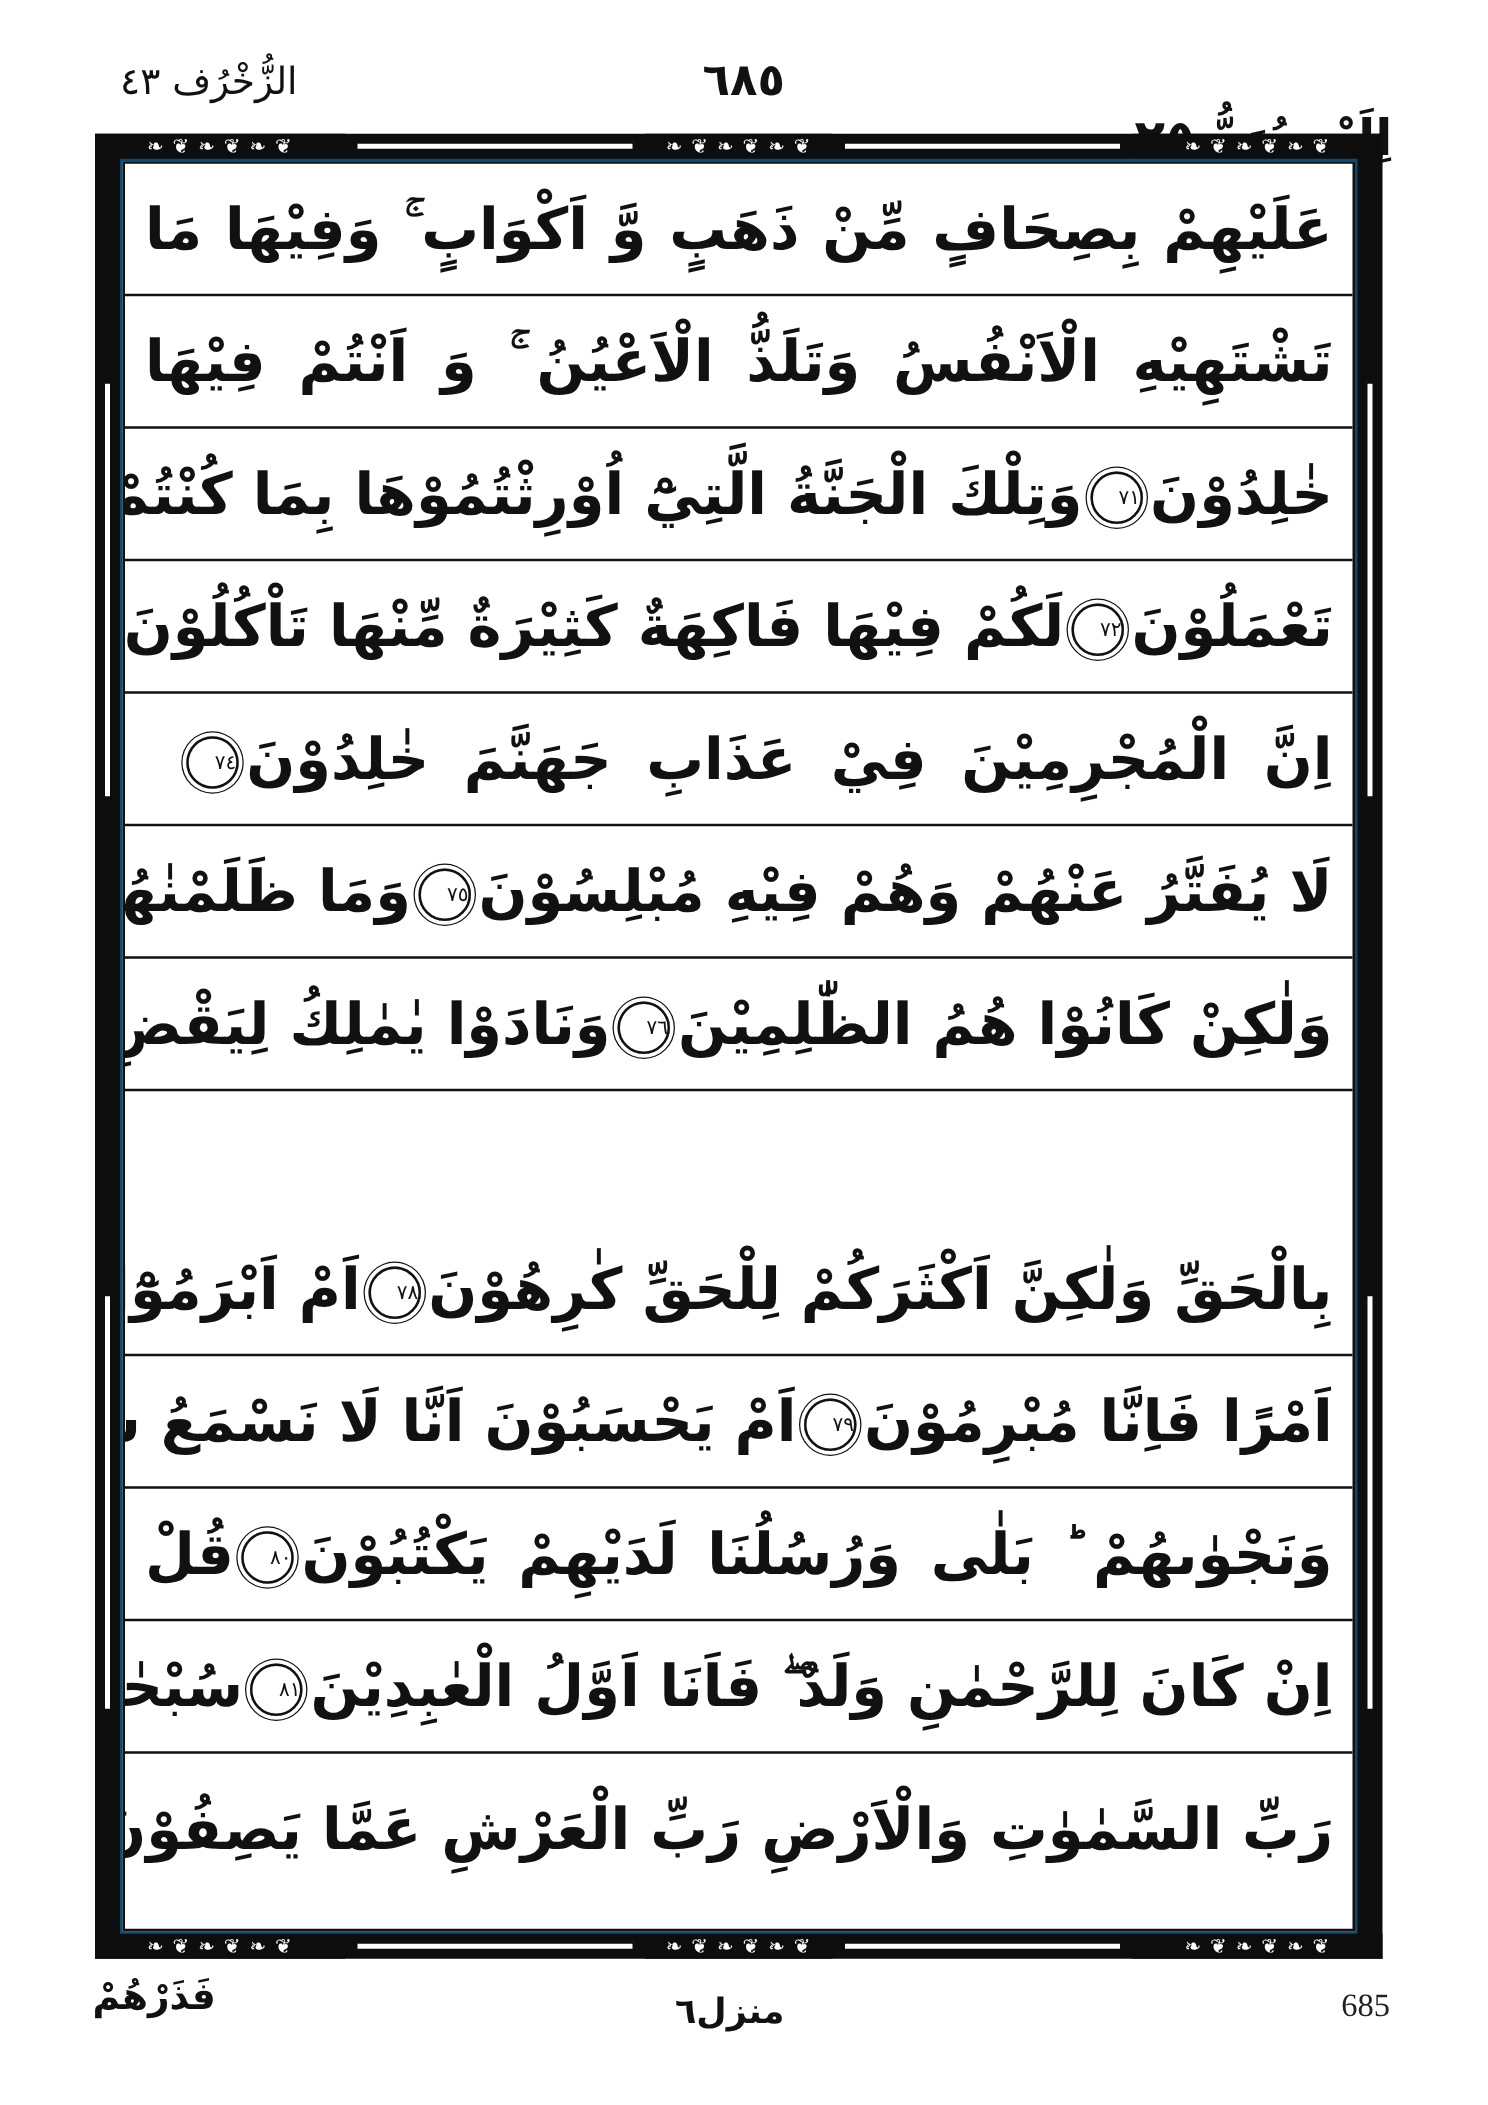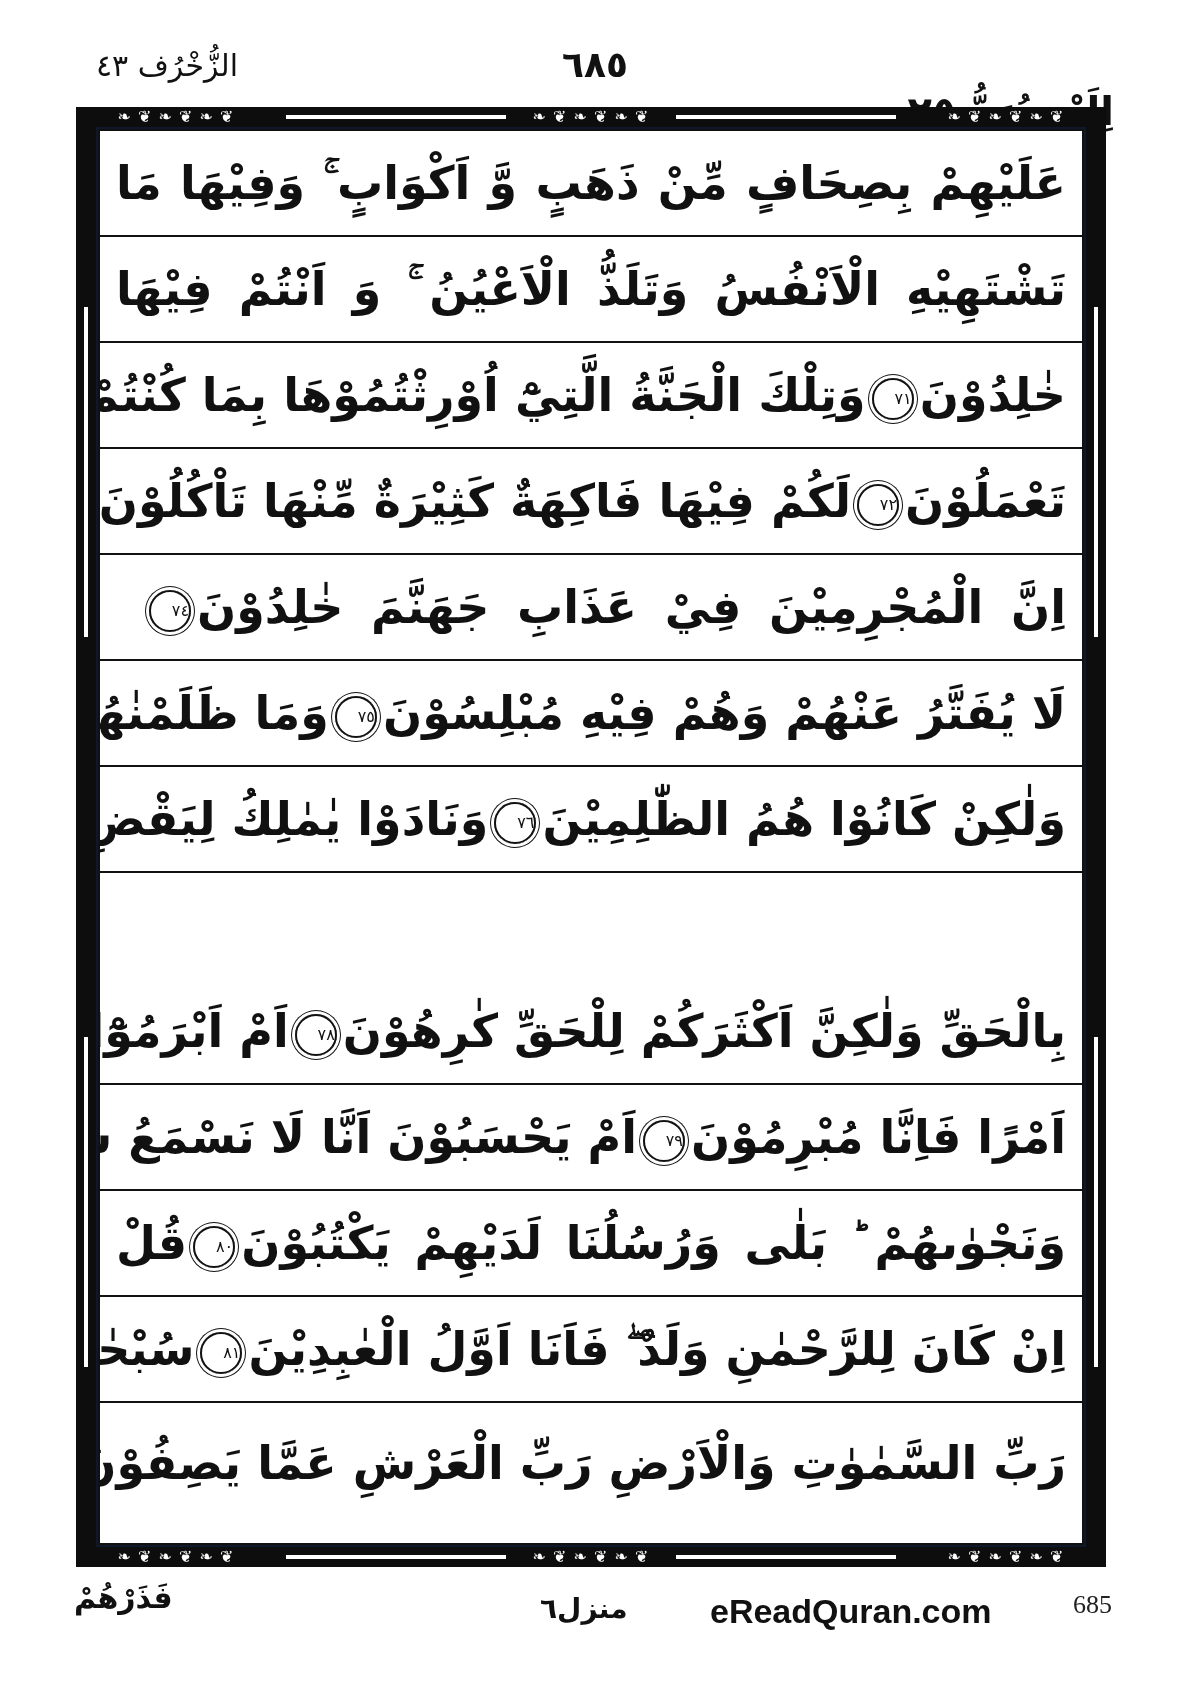--- a/index.html
+++ b/index.html
@@ -4,21 +4,21 @@
 <style>
   html, body { margin:0; padding:0; background:#ffffff; }
   body { width:1190px; height:1684px; position:relative; overflow:hidden; font-family:"DejaVu Sans", sans-serif; color:#111; }
 
   .header { position:absolute; top:40px; left:70px; right:70px; height:60px; }
   .hdr-left { position:absolute; left:26px; top:8px; font-size:30px; font-weight:normal; direction:rtl; }
   .hdr-center { position:absolute; left:50%; transform:translateX(-50%); top:4px; font-size:36px; font-weight:bold; }
   .hdr-right { position:absolute; right:6px; top:8px; font-size:40px; font-weight:bold; direction:rtl;margin-top:40px; }
 
   .frame-outer { position:absolute; left:76px; top:107px; width:1030px; height:1460px; background:#0d0d0d; }
-  .frame-gap { position:absolute; left:20px; top:20px; right:20px; bottom:20px; background:#0f172a; }
+  .frame-gap { position:absolute; left:20px; top:20px; right:20px; bottom:20px; background:#0c4a6e; }
   .frame-inner { position:absolute; left:2px; top:2px; right:2px; bottom:2px; border:2px solid #111; background:#fff; }
 
   .band-stripe { position:absolute; background:#fff; }
   .orn { position:absolute; background:#0d0d0d; color:#fff; font-size:16px; line-height:20px; text-align:center; letter-spacing:1px; overflow:hidden; white-space:nowrap; font-family:"DejaVu Serif", serif; }
 
   .lines { position:absolute; left:0; right:0; top:0; bottom:0; }
   .line { position:absolute; left:0; right:0; border-bottom:2px solid #111; direction:rtl; text-align:justify; text-align-last:justify; padding:0 16px; box-sizing:border-box; font-family:"DejaVu Sans", sans-serif; font-weight:bold; font-size:46px; line-height:104px; white-space:nowrap; overflow:hidden; }
   .line:last-child { border-bottom:none; }
   .ayah { display:inline-block; width:38px; height:38px; border:2px solid #111; border-radius:50%; font-size:16px; line-height:38px; text-align:left; vertical-align:middle; font-weight:normal; box-shadow:0 0 0 3px #fff, 0 0 0 4px #111; margin:0 6px; }
 
@@ -71,15 +71,14 @@
         <div class="line" style="top:1166px; height:106px;"><span>اِنْ كَانَ لِلرَّحْمٰنِ وَلَدٌ ۖ فَاَنَا اَوَّلُ الْعٰبِدِيْنَ</span><span class="ayah">٨١</span><span>سُبْحٰنَ</span></div>
         <div class="line" style="top:1272px; height:140px; line-height:120px;"><span>رَبِّ السَّمٰوٰتِ وَالْاَرْضِ رَبِّ الْعَرْشِ عَمَّا يَصِفُوْنَ</span></div>
       </div>
     </div>
   </div>
 </div>
 
 <div class="footer">
   <div class="ftr-left">فَذَرْهُمْ</div>
   <div class="ftr-center">منزل٦</div>
-  <div class="ftr-site">eReadQuran.com</div>
   <div class="ftr-page">685</div>
 </div>
 
 </body></html>

